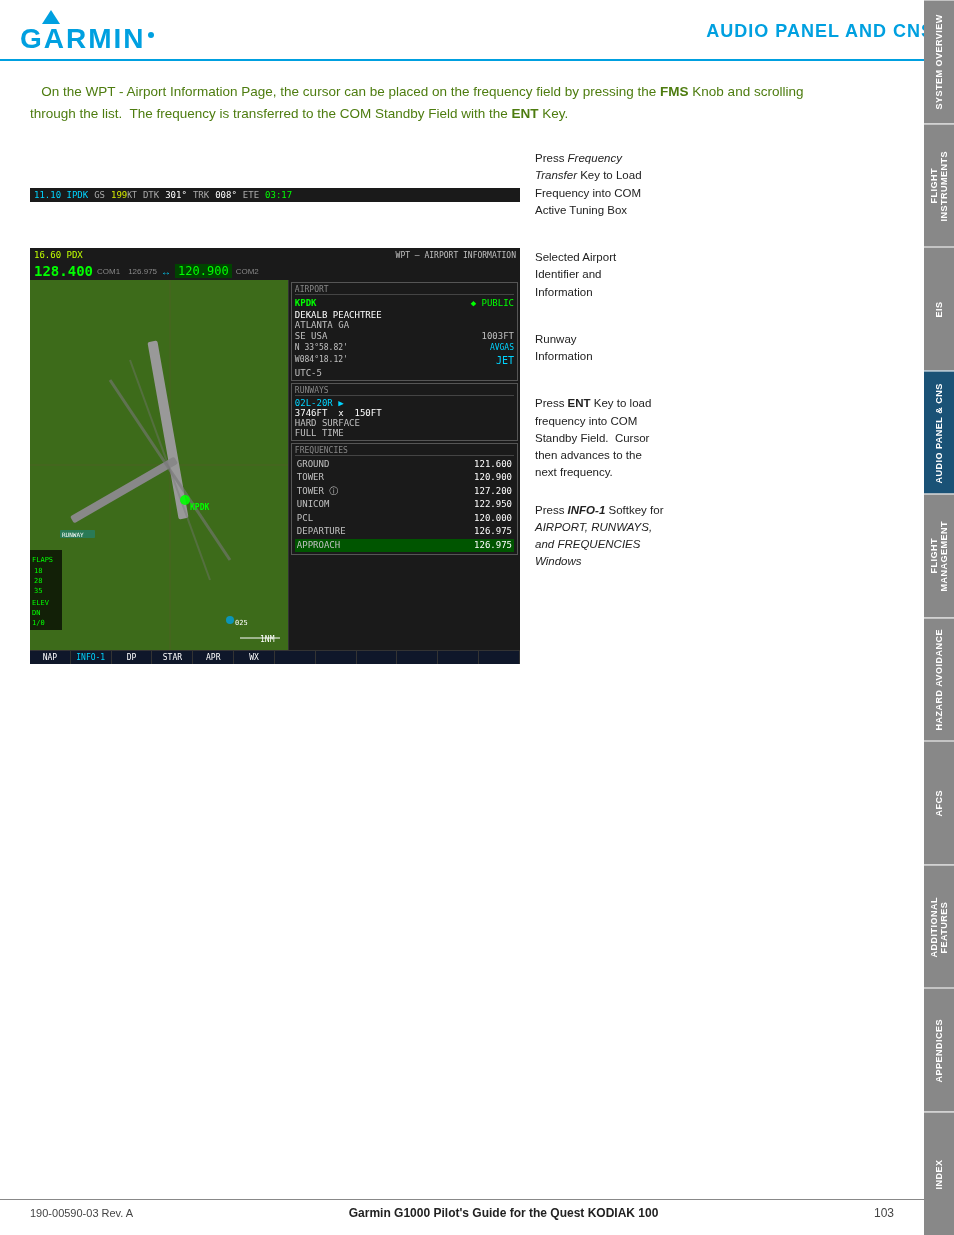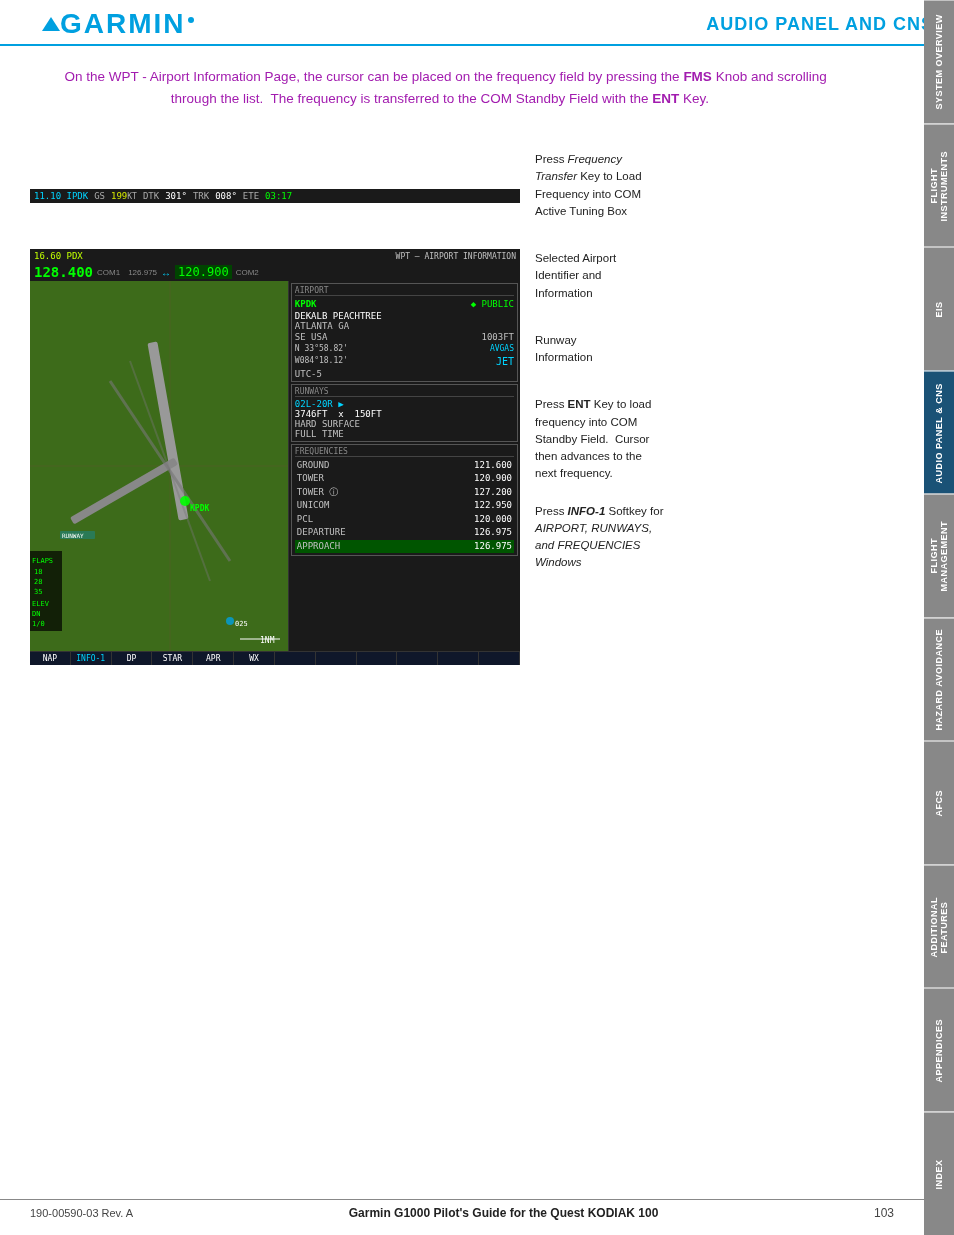--- a/index.html
+++ b/index.html
@@ -16,22 +16,22 @@
     
     .header {
       display: flex;
       align-items: center;
       justify-content: space-between;
       padding: 10px 20px 6px 20px;
       border-bottom: 2px solid #00a0e0;
     }
     .garmin-logo {
       display: flex;
-      flex-direction: row;
-      align-items: center;
+      flex-direction: column;
+      align-items: flex-start;
     }
     .garmin-triangle {
       width: 0;
       height: 0;
       border-left: 9px solid transparent;
       border-right: 9px solid transparent;
       border-bottom: 14px solid #00a0e0;
       margin-left: 22px;
       margin-bottom: 1px;
     }
@@ -93,24 +93,23 @@
 
     
     .main-content {
       padding: 20px 40px 20px 30px;
       padding-right: 50px;
     }
 
     .intro-text {
       font-size: 13.5px;
       line-height: 1.6;
-      color: #a21caf;
-      margin-bottom: 34px;
+      color: #4d7c0f;
+      margin-bottom: 18px;
       max-width: 820px;
-      text-align: center;
     }
     .intro-text strong {
       font-weight: bold;
     }
 
     
     .figure-area {
       display: flex;
       align-items: flex-start;
       gap: 0;

